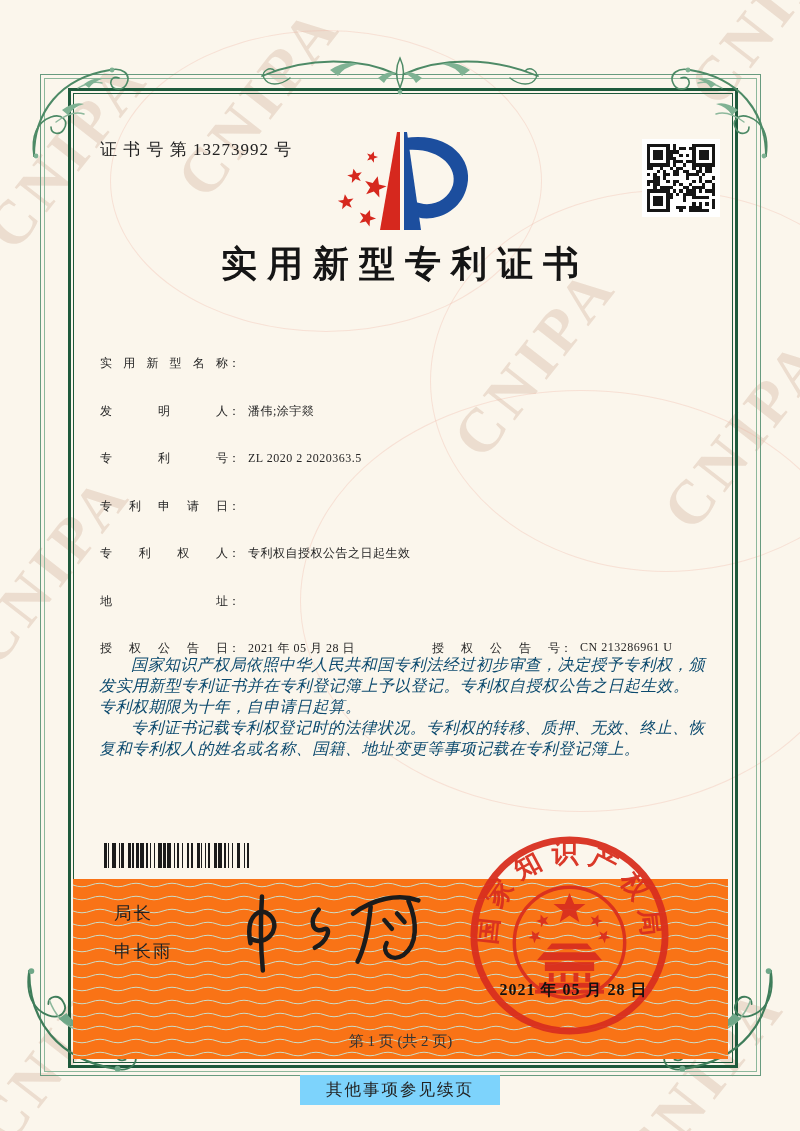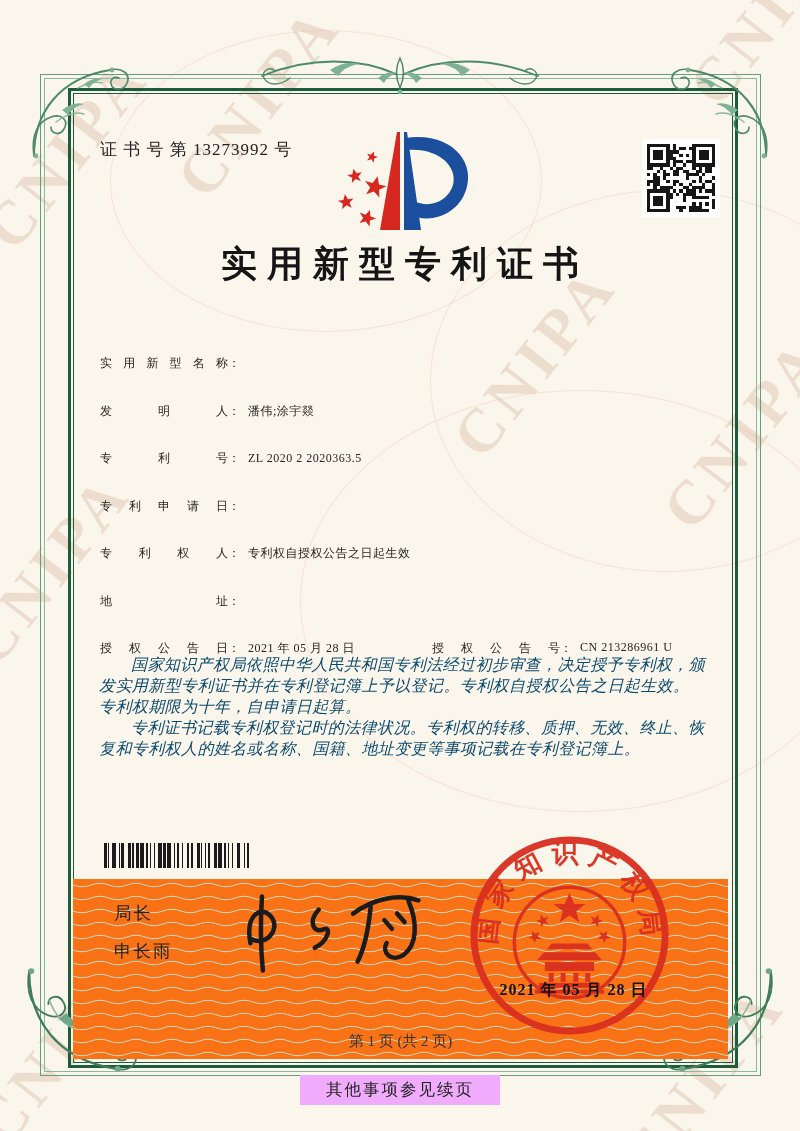--- a/index.html
+++ b/index.html
@@ -69,21 +69,21 @@
   .officer div{margin-bottom:14px;}
   .sig{position:absolute;left:147px;top:4px;z-index:6;}
   .pagenum{position:absolute;left:0;top:153px;width:100%;text-align:center;font-size:15px;color:#333;z-index:6;}
 
   
   .seal{position:absolute;left:466px;top:832px;z-index:7;opacity:.95;}
   .seal-date{position:absolute;left:486px;top:980px;width:175px;text-align:center;font-size:16px;
              font-weight:bold;color:#111;z-index:8;letter-spacing:1px;}
 
   
-  .note{position:absolute;left:50%;top:1075px;transform:translateX(-50%);background:#f0abfc;
+  .note{position:absolute;left:50%;top:1075px;transform:translateX(-50%);background:#7dd3fc;
         padding:4px 26px;font-size:16.5px;letter-spacing:2px;color:#222;z-index:5;white-space:nowrap;}
 
   svg{display:block;}
 </style>
 </head>
 <body>
 
 <div class="page">
 
   <div class="wm" style="left:-44px;top:118px">CNIPA</div>

